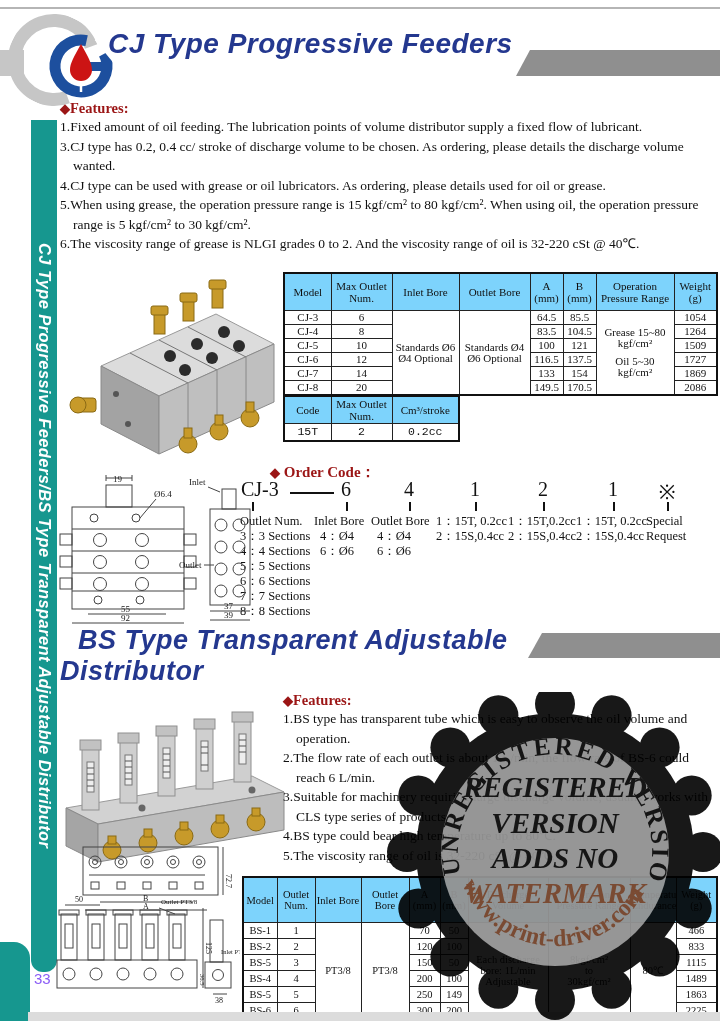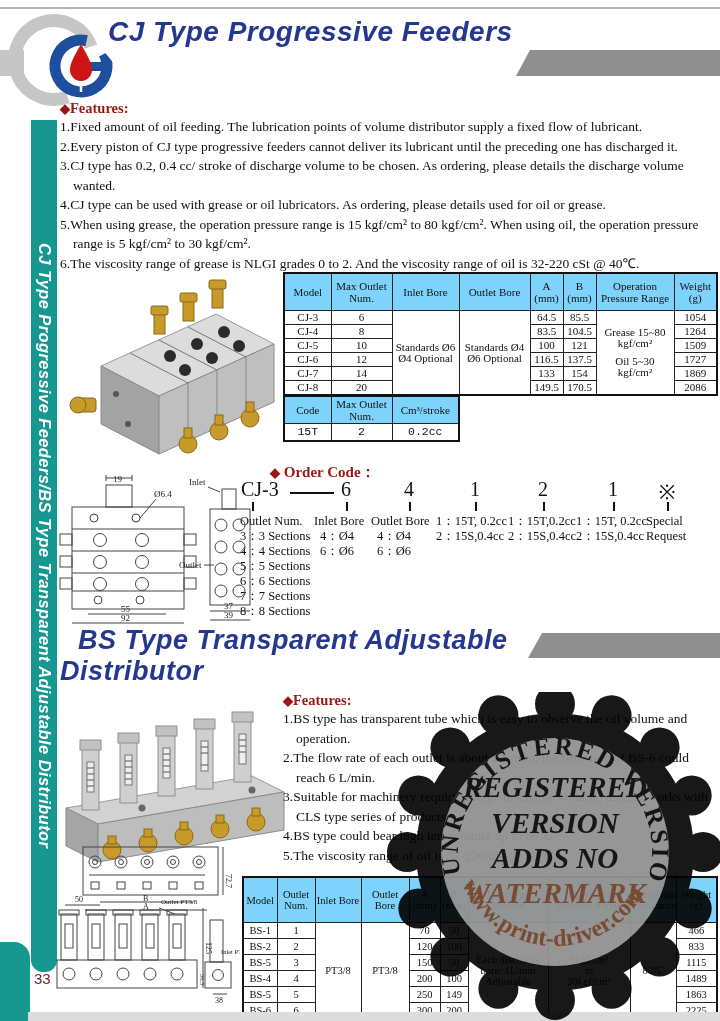--- a/index.html
+++ b/index.html
@@ -16,21 +16,21 @@
   .title{font-family:"Liberation Sans",sans-serif;font-weight:bold;font-style:italic;
          color:#24388f;font-size:28px;white-space:nowrap;letter-spacing:.5px;}
 
   
   .side-bar{left:31px;top:120px;width:26px;height:852px;background:#16978f;border-radius:0 0 12px 12px;
             display:flex;align-items:center;justify-content:center;}
   .side-text{writing-mode:vertical-rl;text-orientation:mixed;font-family:"Liberation Sans",sans-serif;
              font-weight:bold;font-style:italic;font-size:16.5px;color:#fff;letter-spacing:.4px;white-space:nowrap;}
   .teal-corner{left:0;top:942px;width:30px;height:79px;background:#16978f;border-radius:0 16px 0 0;}
   .bottom-strip{left:28px;top:1012px;width:692px;height:9px;background:#dcdcdc;}
-  .page-num{left:34px;top:970px;font-family:"Liberation Sans",sans-serif;font-size:15px;color:#7f1d1d;}
+  .page-num{left:34px;top:970px;font-family:"Liberation Sans",sans-serif;font-size:15px;color:#8b5cf6;}
 
   
   .feat-head{font-size:14.5px;font-weight:bold;color:#9b1515;}
   .diamond{color:#9b1515;font-size:13px;}
   .feat{font-size:13.5px;line-height:19.5px;padding-left:13px;text-indent:-13px;}
 
   
   table{border-collapse:collapse;table-layout:fixed;text-align:center;background:#fff;}
   table.t{border:2px solid #111;}
   .t th,.t td{border:1px solid #222;padding:0 1px;overflow:hidden;}
@@ -68,27 +68,26 @@
 
   <svg class="abs" style="left:44px;top:20px;" width="74" height="86" viewBox="0 0 74 86">
     <circle cx="37" cy="46" r="26" fill="none" stroke="#1d4f9e" stroke-width="11" stroke-dasharray="140 24" transform="rotate(-28 37 46)"></circle>
     <rect x="46" y="42" width="16" height="9" fill="#1d4f9e"></rect>
     <line x1="53" y1="18" x2="71" y2="40" stroke="#fff" stroke-width="6"></line>
     <path d="M37 24 C30 37 26 43 26 50 a11 11 0 0 0 22 0 C48 43 44 37 37 24 Z" fill="#cc1414"></path>
     <path d="M23 57 q14 13 28 0" stroke="#fff" stroke-width="2.5" fill="none"></path>
     <line x1="37" y1="62" x2="37" y2="72" stroke="#fff" stroke-width="2.5"></line>
   </svg>
 
-  <div class="abs title" style="left:108px;top:16px;text-align:right;">CJ Type Progressive Feeders</div>
+  <div class="abs title" style="left:108px;top:28px;text-align:right;">CJ Type Progressive Feeders</div>
   <div class="abs hdr-bar" style="left:516px;top:50px;width:204px;"></div>
 
   <div class="abs" style="left:60px;top:100px;width:655px;">
     <div class="feat-head"><span class="diamond">◆</span><span>Features:</span></div>
     <div class="feat">1.Fixed amount of oil feeding. The lubrication points of volume distributor supply a fixed flow of lubricant.</div>
-    <div class="feat">2.Every piston of CJ type progressive feeders cannot deliver its lubricant until the preceding one has discharged it.</div>
     <div class="feat">3.CJ type has 0.2, 0.4 cc/ stroke of discharge volume to be chosen. As ordering, please details the discharge volume  wanted.</div>
     <div class="feat">4.CJ type can be used with grease or oil lubricators. As ordering, please details used for oil or grease.</div>
     <div class="feat">5.When using grease, the operation pressure range is 15 kgf/cm² to 80 kgf/cm². When using oil, the operation pressure range is 5 kgf/cm² to 30 kgf/cm².</div>
     <div class="feat">6.The viscosity range of grease is NLGI grades 0 to 2. And the viscosity range of oil is 32-220 cSt @ 40℃.</div>
   </div>
 
   <svg class="abs" style="left:66px;top:276px;" width="212" height="198" viewBox="0 0 212 198">
     <polygon points="35,90 150,38 208,68 93,120" fill="#dcdcdc" stroke="#9a9a9a"></polygon>
     <polygon points="35,90 93,120 93,178 35,148" fill="#a3a3a3" stroke="#8a8a8a"></polygon>
     <polygon points="93,120 208,68 208,126 93,178" fill="#bfbfbf" stroke="#8a8a8a"></polygon>

